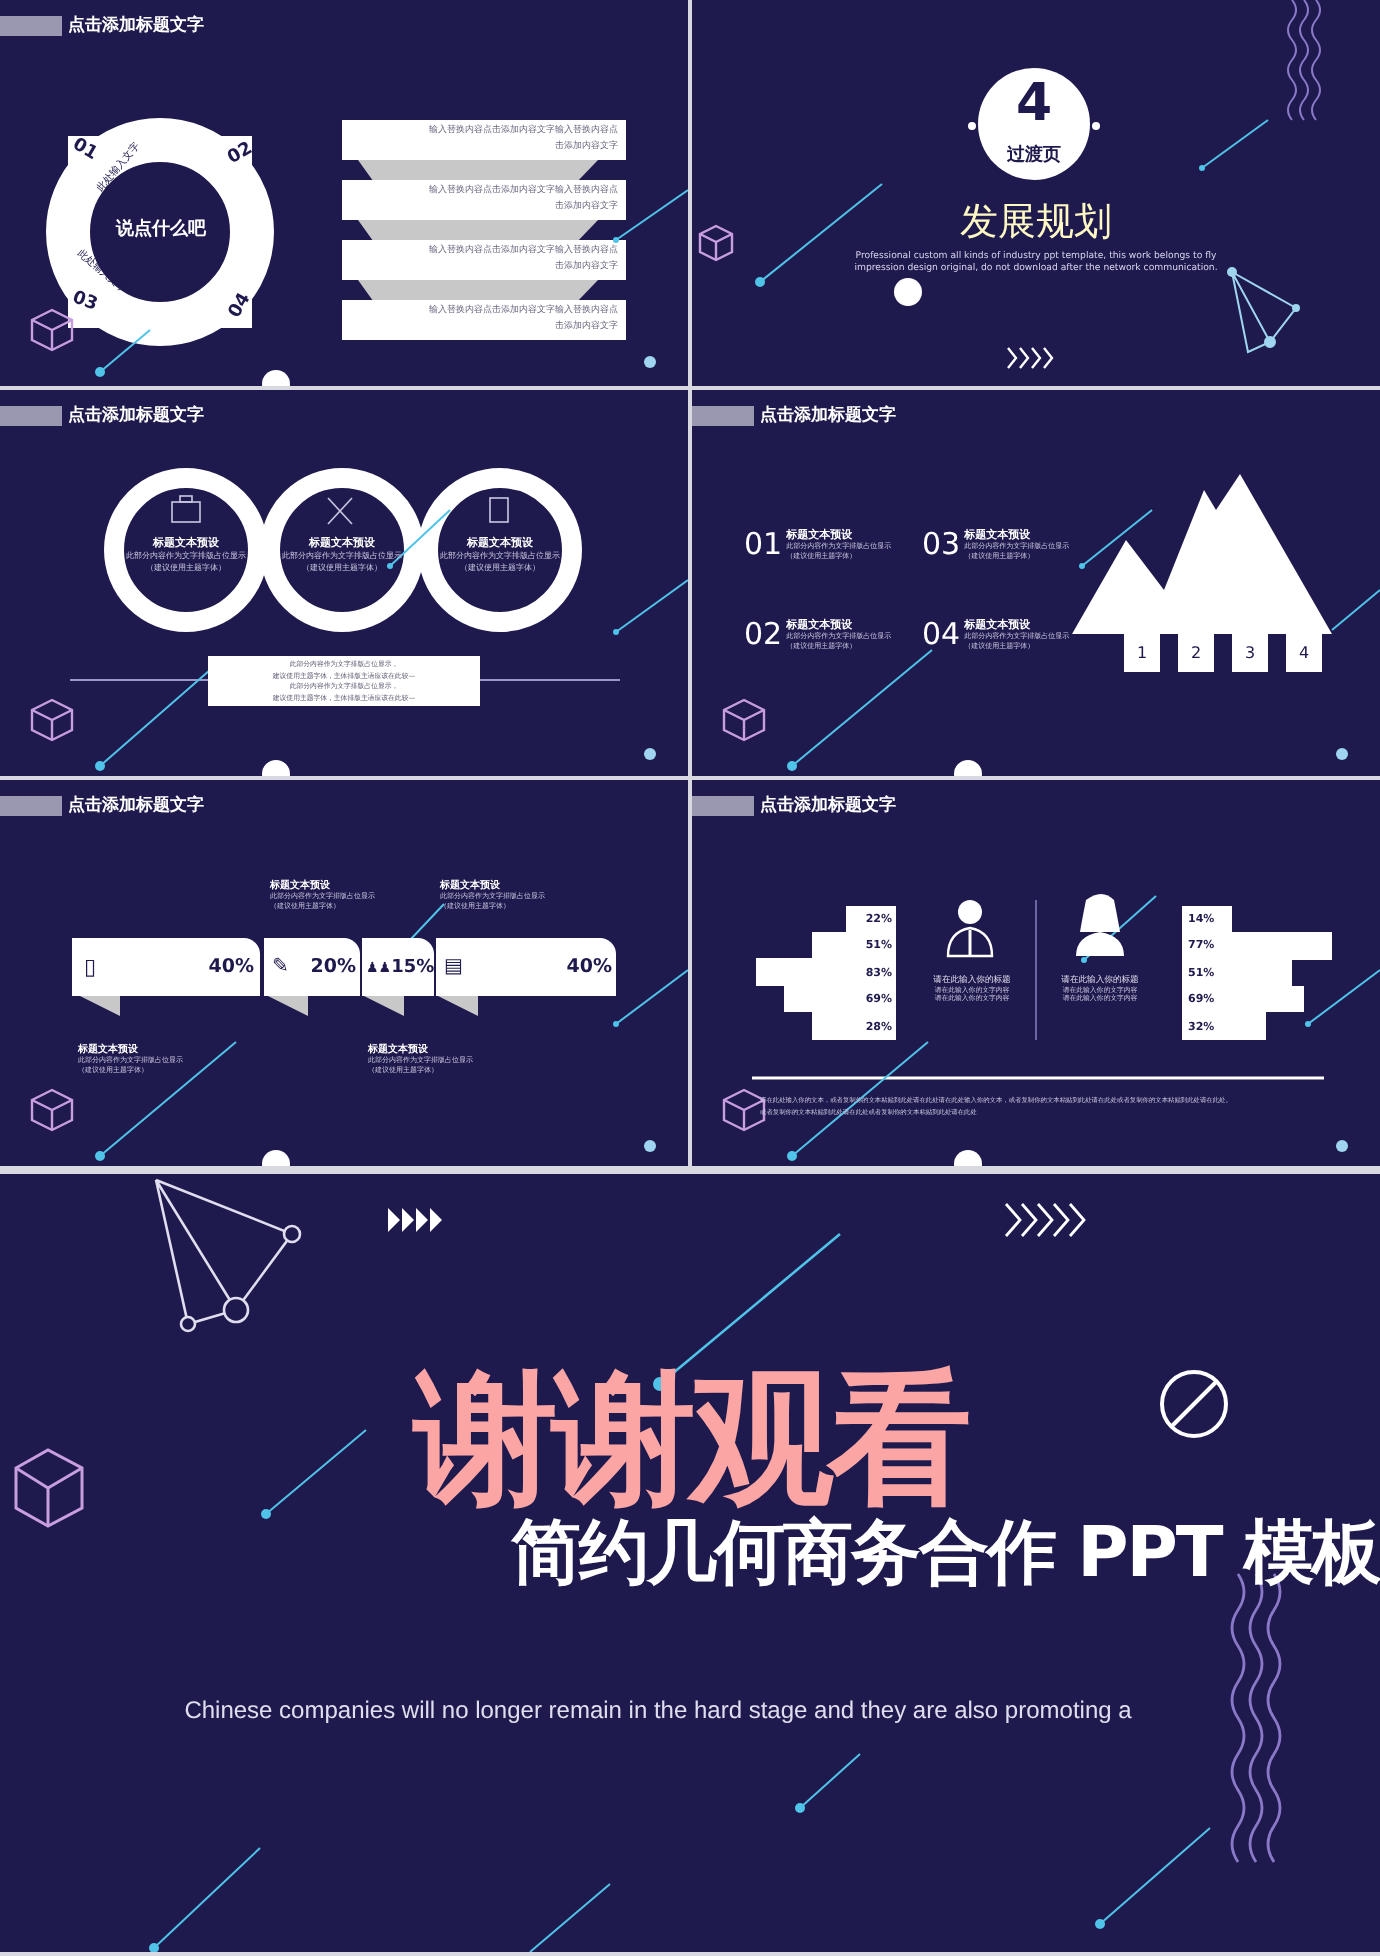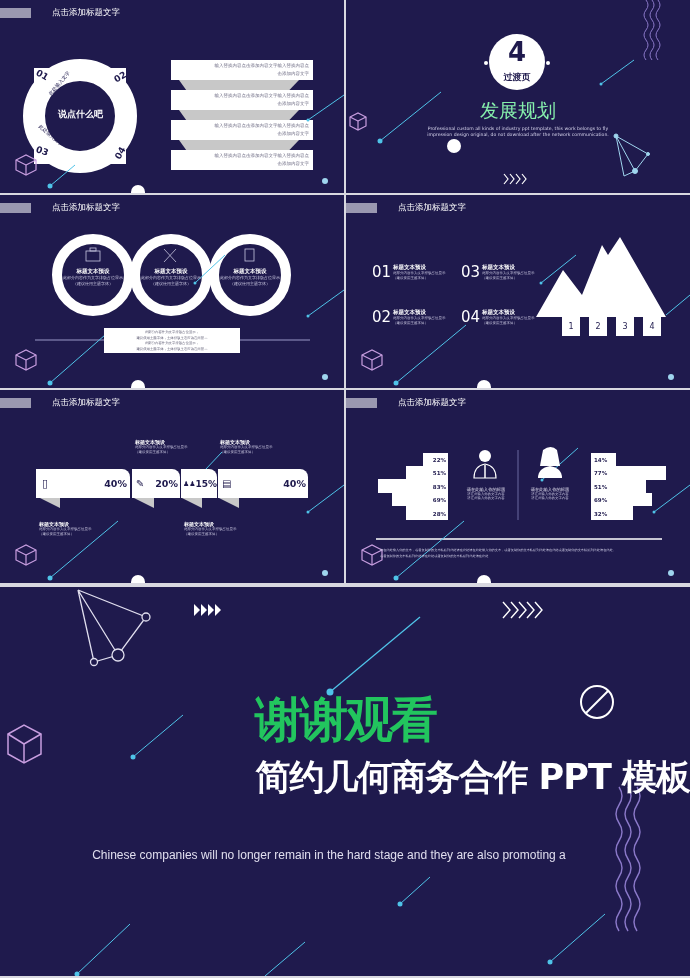--- a/index.html
+++ b/index.html
@@ -7,21 +7,21 @@
   .slide { position:absolute; background:#1f1a4d; overflow:hidden; }
   .s1 { left:0; top:0; width:344px; height:193px; }
   .s2 { left:346px; top:0; width:344px; height:193px; }
   .s3 { left:0; top:195px; width:344px; height:193px; }
   .s4 { left:346px; top:195px; width:344px; height:193px; }
   .s5 { left:0; top:390px; width:344px; height:193px; }
   .s6 { left:346px; top:390px; width:344px; height:193px; }
   .s7 { left:0; top:587px; width:690px; height:389px; }
   .hdr { position:absolute; left:0; top:7px; height:12px; display:flex; align-items:center; }
   .hdr-bar { width:31px; height:10px; background:#9a98b0; }
-  .hdr-text { color:#fff; font-size:8.5px; font-weight:normal; margin-left:21px; white-space:nowrap; }
+  .hdr-text { color:#fff; font-size:8.5px; font-weight:bold; margin-left:3px; white-space:nowrap; }
   .abs { position:absolute; }
   svg.deco { position:absolute; overflow:visible; }
   .tiny { font-size:4px; color:#c9c7e0; line-height:6px; }
   .small-title { font-size:5.5px; color:#fff; font-weight:bold; }
 </style>
 </head>
 <body>
 
 <div class="slide s1">
   <div class="hdr">
@@ -118,21 +118,21 @@
         <polyline points="164,174 168,179 164,184"></polyline>
         <polyline points="170,174 174,179 170,184"></polyline>
         <polyline points="176,174 180,179 176,184"></polyline>
       </g>
     <circle cx="171" cy="62" r="28" fill="#fff"></circle>
     <circle cx="140" cy="63" r="2" fill="#fff"></circle>
     <circle cx="202" cy="63" r="2" fill="#fff"></circle>
   </svg>
   <div class="abs" style="left:151px;top:38px;width:40px;text-align:center;color:#1f1a4d;font-size:26px;font-weight:bold;line-height:28px;">4</div>
   <div class="abs" style="left:151px;top:71px;width:40px;text-align:center;color:#1f1a4d;font-size:9px;font-weight:bold;">过渡页</div>
-  <div class="abs" style="left:100px;top:98px;width:144px;text-align:center;color:#86efac;font-size:19px;">发展规划</div>
+  <div class="abs" style="left:100px;top:98px;width:144px;text-align:center;color:#fef9c3;font-size:19px;">发展规划</div>
   <div class="abs" style="left:80px;top:126px;width:184px;text-align:center;color:#d8d6ee;font-size:4.6px;line-height:6px;">Professional custom all kinds of industry ppt template, this work belongs to fly impression design original, do not download after the network communication.</div>
 </div>
 
 <div class="slide s3">
   <div class="hdr">
     <div class="hdr-bar"></div>
     <div class="hdr-text">点击添加标题文字</div>
   </div>
   <svg class="deco" style="left:0;top:0;" width="344" height="193">
     <circle cx="93" cy="80" r="36" fill="none" stroke="#fff" stroke-width="10"></circle>
@@ -433,18 +433,18 @@
     <line x1="133" y1="170" x2="183" y2="128" stroke="#4fc3e8" stroke-width="1"></line>
     <circle cx="133" cy="170" r="2.5" fill="#4fc3e8"></circle>
     <line x1="400" y1="317" x2="430" y2="290" stroke="#4fc3e8" stroke-width="1"></line>
     <circle cx="400" cy="317" r="2.5" fill="#4fc3e8"></circle>
     <line x1="550" y1="375" x2="605" y2="327" stroke="#4fc3e8" stroke-width="1"></line>
     <circle cx="550" cy="375" r="2.5" fill="#4fc3e8"></circle>
     <line x1="77" y1="387" x2="130" y2="337" stroke="#4fc3e8" stroke-width="1"></line>
     <circle cx="77" cy="387" r="2.5" fill="#4fc3e8"></circle>
     <line x1="265" y1="389" x2="305" y2="355" stroke="#4fc3e8" stroke-width="1"></line>
   </svg>
-  <div class="abs" style="left:0;top:92px;width:690px;text-align:center;color:#22c55e;font-size:48px;font-weight:bold;letter-spacing:-3px;line-height:80px;">谢谢观看</div>
+  <div class="abs" style="left:0;top:92px;width:690px;text-align:center;color:#fca5a5;font-size:72px;font-weight:bold;letter-spacing:-3px;line-height:80px;">谢谢观看</div>
   <div class="abs" style="left:0;top:168px;width:690px;text-align:right;color:#fff;font-size:35px;font-weight:bold;letter-spacing:-1px;line-height:44px;">简约几何商务合作 PPT 模板</div>
   <div class="abs" style="left:84px;top:262px;width:490px;text-align:center;color:#e0deee;font-size:12px;line-height:12.5px;font-family:'Liberation Sans', sans-serif;">
     <div>Chinese  companies  will no longer remain in the hard stage and they are also promoting a</div>
   </div>
 </div>
 
 </body></html>

